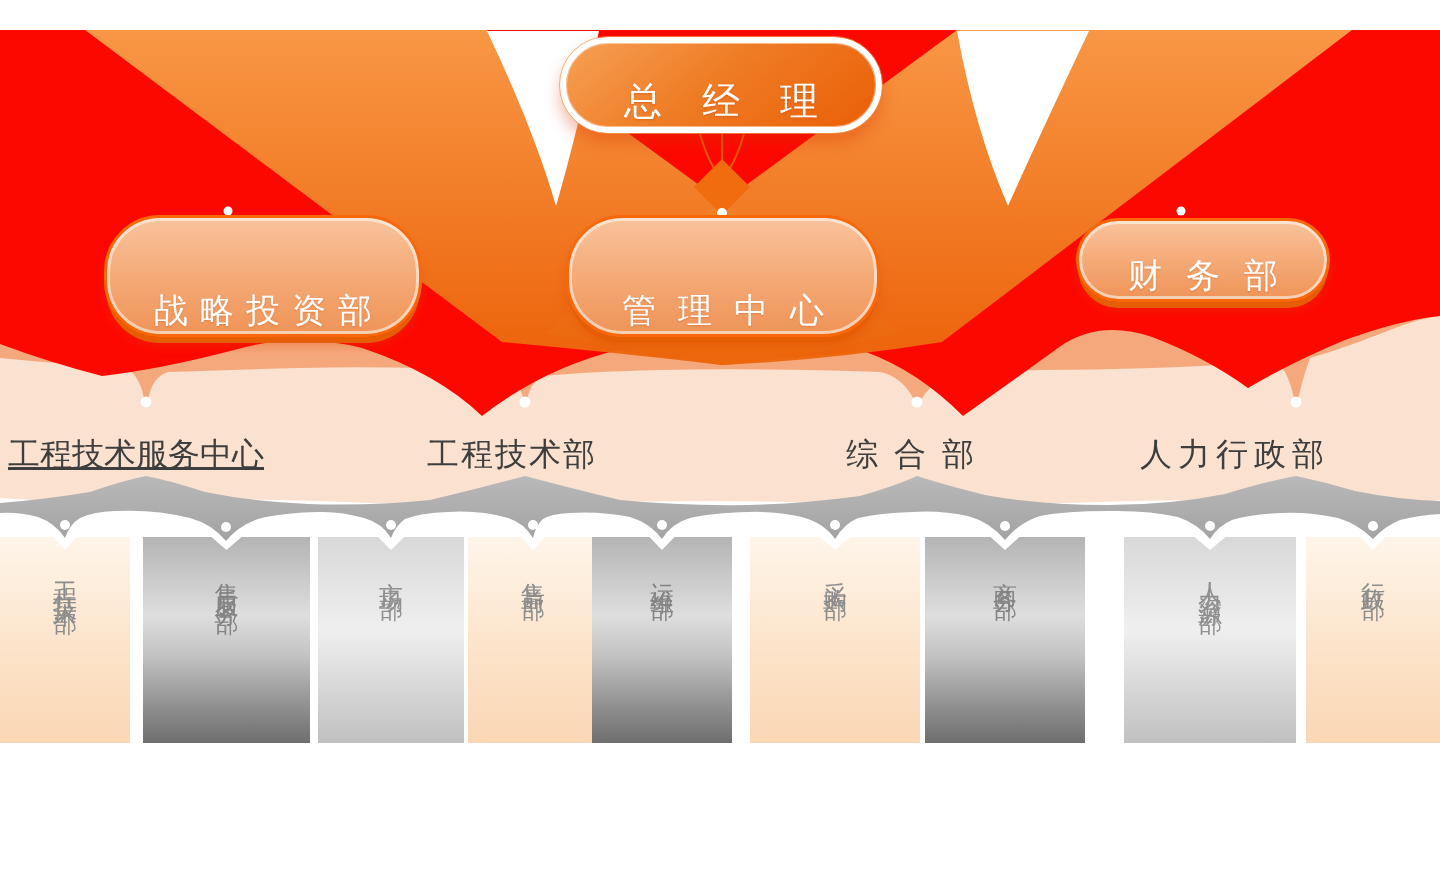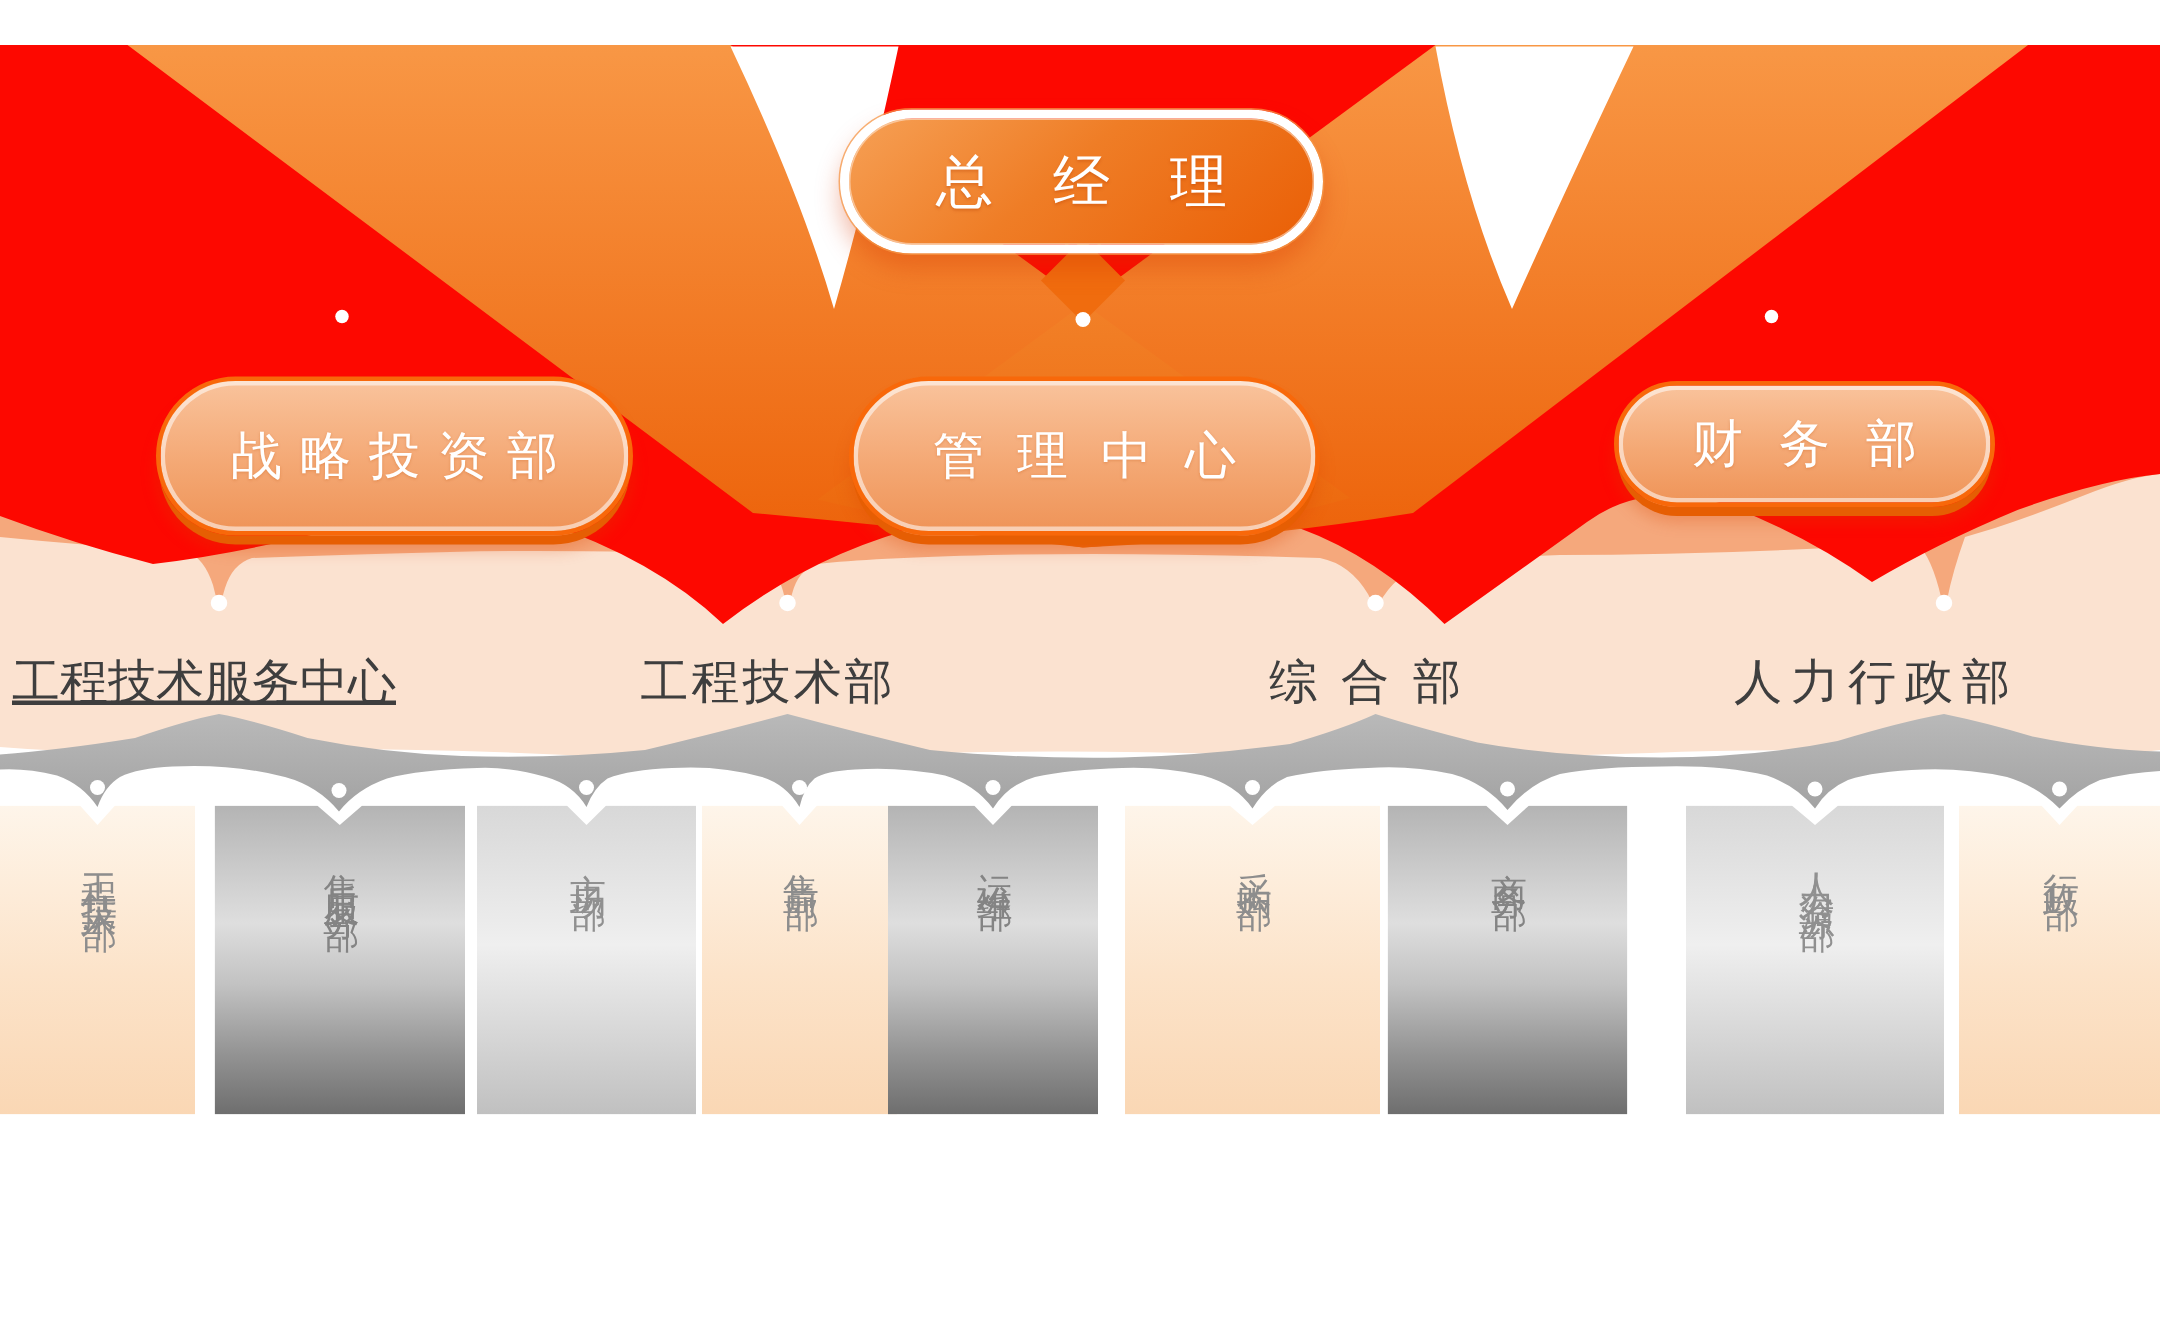--- a/index.html
+++ b/index.html
@@ -3,53 +3,53 @@
 <meta charset="utf-8">
 <style>
   html,body{margin:0;padding:0;}
   body{
     width:1440px;height:886px;position:relative;overflow:hidden;background:#ffffff;
     font-family:"Liberation Serif","DejaVu Serif",serif;
   }
   #bg{position:absolute;left:0;top:0;width:1440px;height:886px;}
 
   
-  .pill{position:absolute;display:flex;align-items:center;justify-content:center;box-sizing:border-box;margin-top:36px;}
+  .pill{position:absolute;display:flex;align-items:flex-end;justify-content:center;box-sizing:border-box;}
   .pill span{color:#fff;white-space:nowrap;}
 
   .pill-root{
     left:560px;top:37px;width:322px;height:96px;border-radius:60px;
     background:linear-gradient(140deg,#f6a055 0%,#ef7d26 45%,#ea5f06 100%);
     border:6px solid #ffffff;
     outline:1px solid rgba(246,150,70,.75);
     box-shadow:0 10px 16px rgba(215,55,0,.35), inset 0 0 0 1px rgba(255,235,220,.55);
   }
   .pill-root span{font-size:38px;letter-spacing:40px;text-indent:40px;text-shadow:0 1px 2px rgba(180,60,0,.35);}
 
   .pill-l2{
-    height:106px;border-radius:56px;
+    height:122px;border-radius:56px;
     background:linear-gradient(180deg,#f9c39c 0%,#f4a874 55%,#ef9458 100%);
     border:3px solid #f8680a;
     box-shadow:0 8px 0 -2px #e65e03, 0 10px 10px rgba(220,70,0,.28),
                inset 0 0 0 3px rgba(255,255,255,.55);
   }
   .pill-l2 span{font-size:34px;text-shadow:0 1px 2px rgba(190,80,10,.3);}
   #pill-strategy{left:104px;top:215px;width:318px;}
   #pill-strategy span{letter-spacing:12px;text-indent:12px;}
   #pill-mgmt{left:566px;top:215px;width:314px;}
   #pill-mgmt span{letter-spacing:22px;text-indent:22px;}
   #pill-finance{left:1076px;top:218px;width:254px;height:84px;}
   #pill-finance span{letter-spacing:24px;text-indent:24px;}
 
   
   .group-label{position:absolute;top:433px;font-size:32px;color:#3e3e3e;white-space:nowrap;}
   #grp-eng{left:8px;letter-spacing:0px;text-decoration:underline;}
   #grp-mkt{left:427px;letter-spacing:2px;}
   #grp-gen{left:846px;letter-spacing:16px;text-align:right;}
-  #grp-hr{left:1140px;letter-spacing:6px;margin-left:16px;}
+  #grp-hr{left:1140px;letter-spacing:6px;}
 
   
   .col{
     position:absolute;top:537px;height:206px;display:flex;justify-content:center;
     clip-path:polygon(0 0,41% 0,50% 13px,59% 0,100% 0,100% 100%,0 100%);
   }
   .col .v{
     writing-mode:vertical-rl;text-orientation:upright;
     font-size:24px;letter-spacing:7px;color:#8d8d8d;margin-top:26px;white-space:nowrap;
   }

